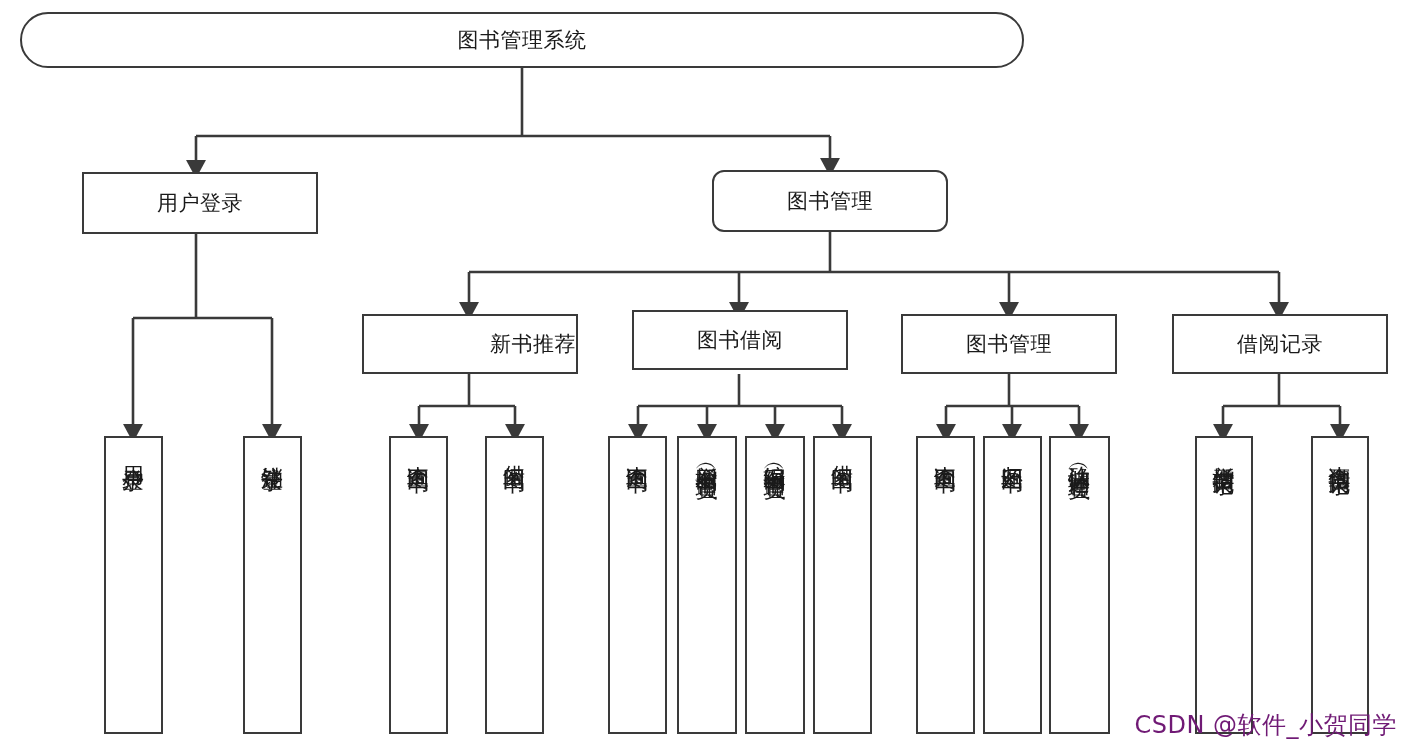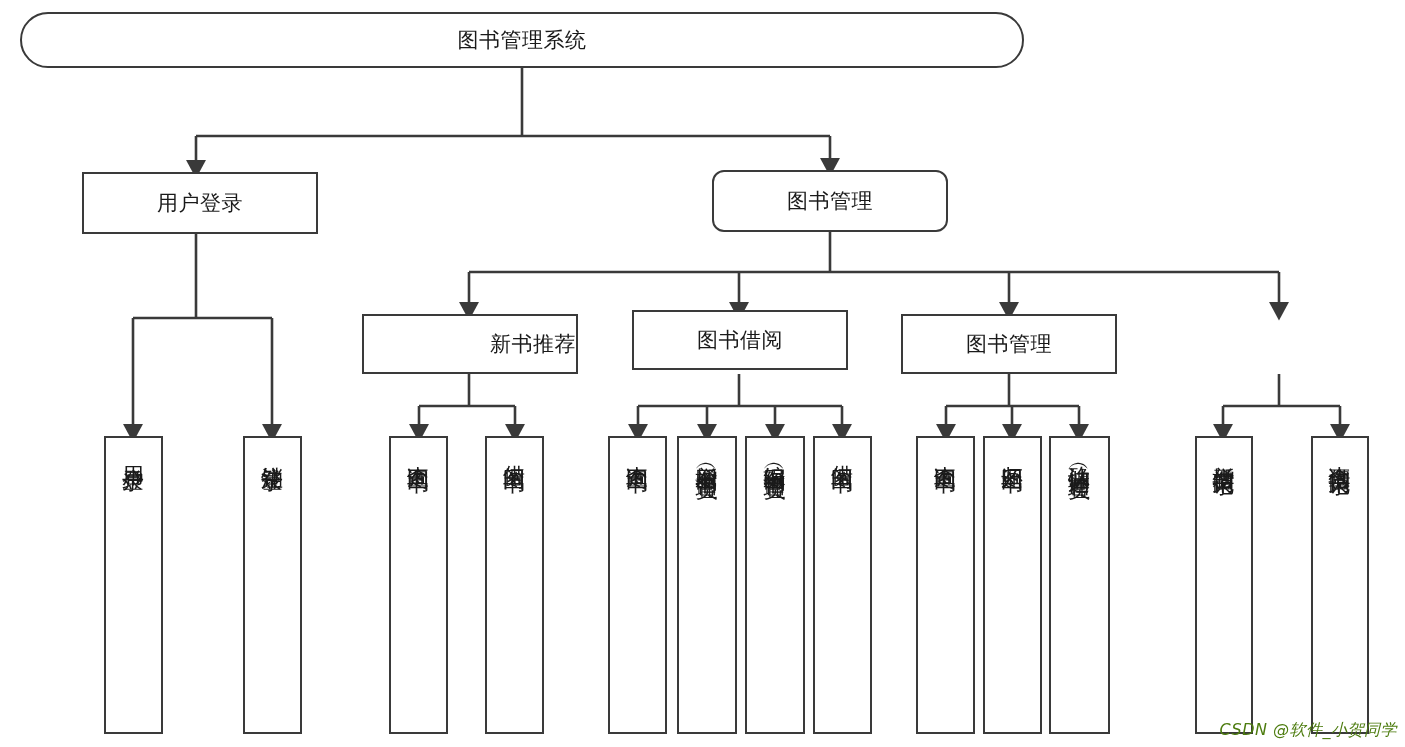--- a/index.html
+++ b/index.html
@@ -57,26 +57,25 @@
     text-orientation: upright;
     font-size: 22px;
     line-height: 1.05;
     letter-spacing: 2px;
     white-space: nowrap;
   }
   .watermark {
     position: absolute;
     right: 8px;
     bottom: 6px;
-    font-size: 16px;
-    color: #4d7c0f;
+    font-size: 24px;
+    color: #701a75;
     letter-spacing: 0.5px;
     white-space: nowrap;
     user-select: none;
-    font-style: italic;
   }
 </style>
 </head>
 <body>
 
 <div id="diagram-root">
 
   <svg class="edges" viewBox="0 0 1405 747" xmlns="http://www.w3.org/2000/svg">
     <defs>
       <marker id="arrowhead" markerWidth="9" markerHeight="9" refX="3.2" refY="4.5" orient="auto" markerUnits="strokeWidth">
@@ -140,20 +139,23 @@
 
   <div class="node horiz" style="left:362px; top:314px; width:216px; height:60px;justify-content:flex-end;">
     <span class="label">新书推荐</span>
   </div>
   <div class="node horiz" style="left:632px; top:310px; width:216px; height:60px;">
     <span class="label">图书借阅</span>
   </div>
   <div class="node horiz" style="left:901px; top:314px; width:216px; height:60px;">
     <span class="label">图书管理</span>
   </div>
+  <div class="node horiz" style="left:1172px; top:314px; width:216px; height:60px;">
+    <span class="label">借阅记录</span>
+  </div>
 
   <div class="node vert" style="left:104px; top:436px; width:59px; height:298px;">
     <span class="label">用户登录</span>
   </div>
   <div class="node vert" style="left:243px; top:436px; width:59px; height:298px;">
     <span class="label">注销登录</span>
   </div>
 
   <div class="node vert" style="left:389px; top:436px; width:59px; height:298px;">
     <span class="label">查询图书</span>

